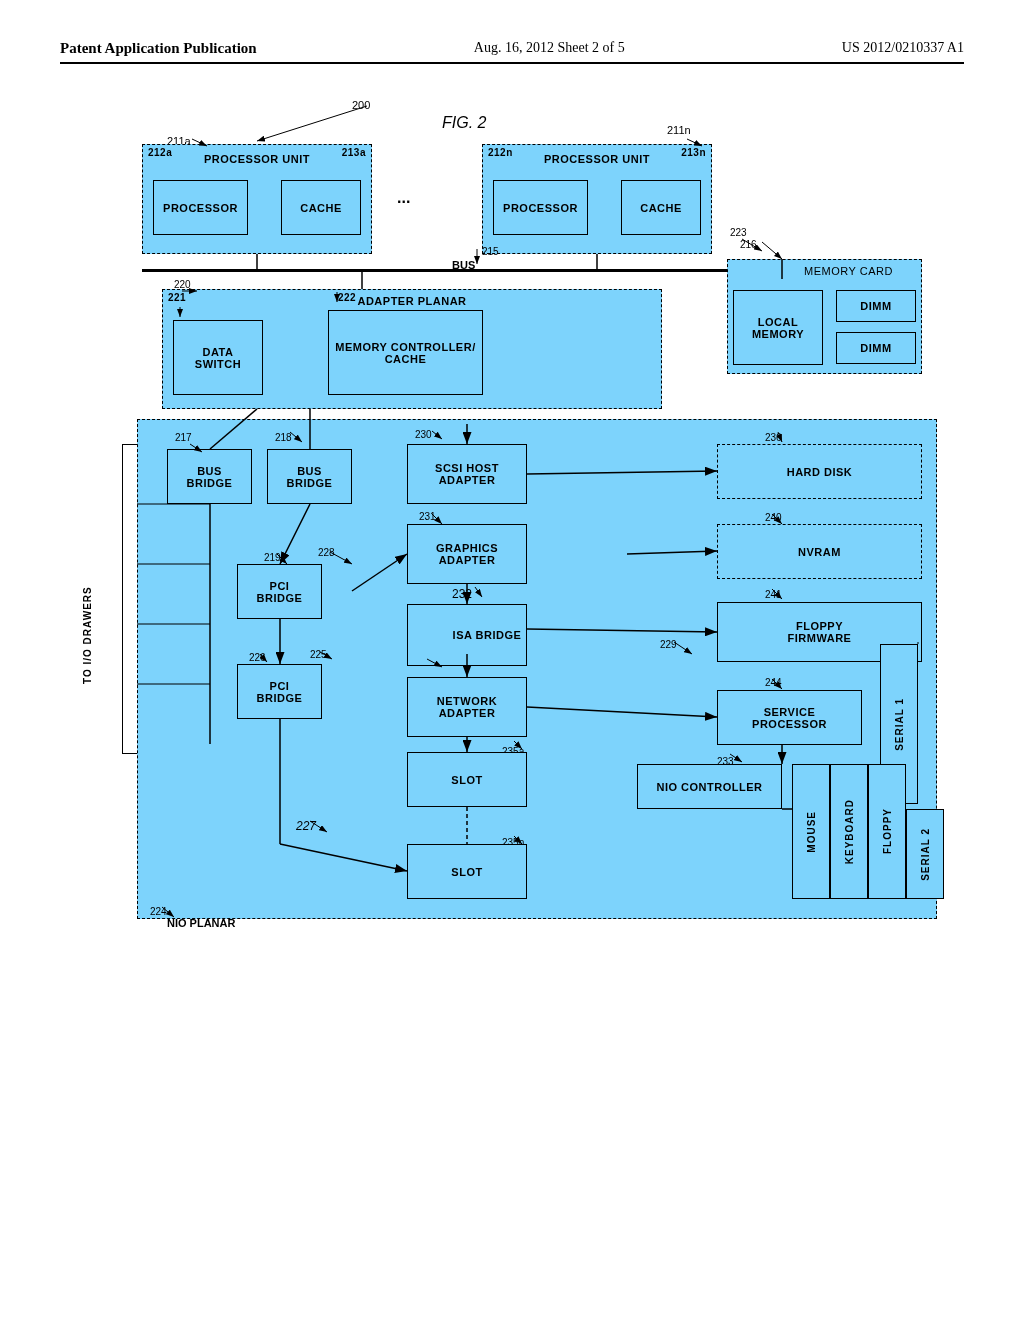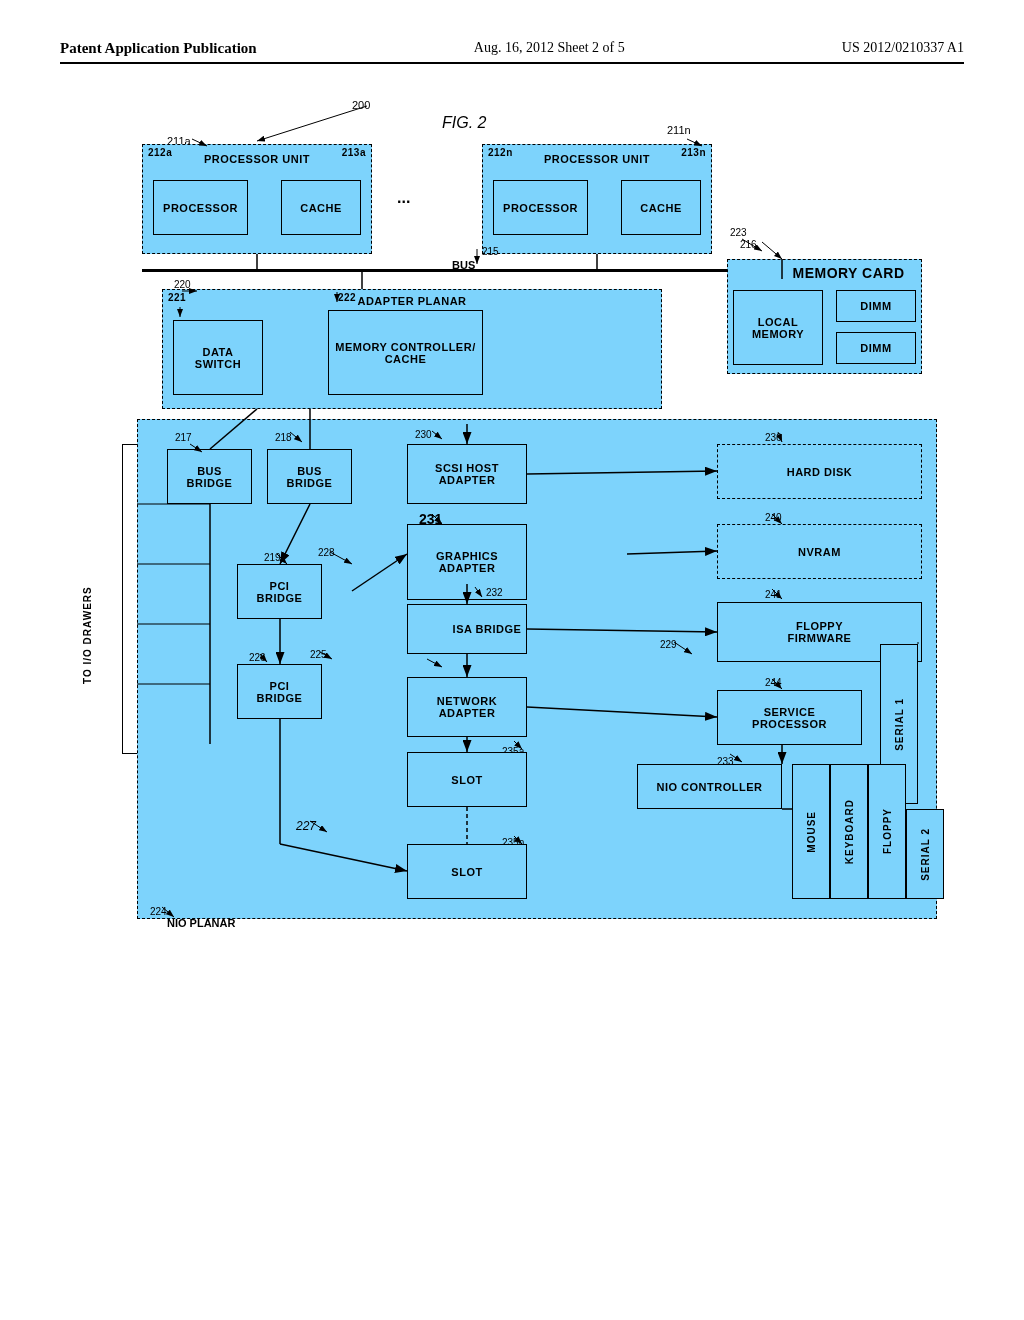--- a/index.html
+++ b/index.html
@@ -154,21 +154,21 @@
       </div>
     </div>
 
     <div class="label" style="left:390px; top:175px; font-size:11px; font-family:Arial,sans-serif; font-weight:bold;">BUS</div>
     <div class="label" style="left:420px; top:162px; font-size:10px;">215</div>
 
     <div style="position:absolute; left:80px; top:185px; width:590px; height:3px; background:#000;"></div>
 
     <div class="label" style="left:678px; top:155px; font-size:10px;">216</div>
     <div class="box dashed-box" style="left:665px; top:175px; width:195px; height:115px;">
-      <div style="font-size:14px; font-family:Arial,sans-serif; font-weight:bold; position:absolute; top:5px; left:50%; transform:translateX(-50%); white-space:nowrap;padding-left:48px;">MEMORY CARD</div>
+      <div style="font-size:11px; font-family:Arial,sans-serif; font-weight:normal; position:absolute; top:5px; left:50%; transform:translateX(-50%); white-space:nowrap;padding-left:48px;">MEMORY CARD</div>
 
       <div class="box" style="position:absolute; left:5px; top:30px; width:90px; height:75px;">
         <span style="white-space:pre-line;">LOCAL
 MEMORY</span>
       </div>
 
       <div class="box" style="position:absolute; right:5px; top:30px; width:80px; height:32px;">
         <span>DIMM</span>
       </div>
       <div class="box" style="position:absolute; right:5px; top:72px; width:80px; height:32px;">
@@ -224,39 +224,39 @@
       <span>HARD DISK</span>
     </div>
 
     <div class="label" style="left:202px; top:468px; font-size:10px;">219</div>
     <div class="box" style="left:175px; top:480px; width:85px; height:55px;">
       <span style="white-space:pre-line;">PCI
 BRIDGE</span>
     </div>
 
     <div class="label" style="left:353px; top:430px; font-size:10px;"></div>
-    <div class="box" style="left:345px; top:440px; width:120px; height:76px;">
+    <div class="box" style="left:345px; top:440px; width:120px; height:60px;">
       <span style="white-space:pre-line;">GRAPHICS
 ADAPTER</span>
     </div>
 
     <div class="label" style="left:703px; top:428px; font-size:10px;">240</div>
     <div class="box dashed-box" style="left:655px; top:440px; width:205px; height:55px;">
       <span>NVRAM</span>
     </div>
 
     <div class="label" style="left:256px; top:463px; font-size:10px;">228</div>
 
     <div class="label" style="left:353px; top:510px; font-size:10px;"></div>
-    <div class="label" style="left:390px; top:503px; font-size:10px;margin-left:34px;">232</div>
-    <div class="box" style="left:345px; top:520px; width:120px; height:50px;padding-left:40px;">
+    <div class="label" style="left:390px; top:503px; font-size:12px;">232</div>
+    <div class="box" style="left:345px; top:520px; width:120px; height:62px;padding-left:40px;">
       <span>ISA BRIDGE</span>
     </div>
 
-    <div class="label" style="left:357px; top:427px; font-size:14px;font-weight:bold;">231</div>
+    <div class="label" style="left:357px; top:427px; font-size:10px;">231</div>
 
     <div class="label" style="left:703px; top:505px; font-size:10px;">241</div>
     <div class="box" style="left:655px; top:518px; width:205px; height:60px;">
       <span style="white-space:pre-line;">FLOPPY
 FIRMWARE</span>
     </div>
 
     <div class="label" style="left:187px; top:568px; font-size:10px;">226</div>
     <div class="box" style="left:175px; top:580px; width:85px; height:55px;">
       <span style="white-space:pre-line;">PCI

